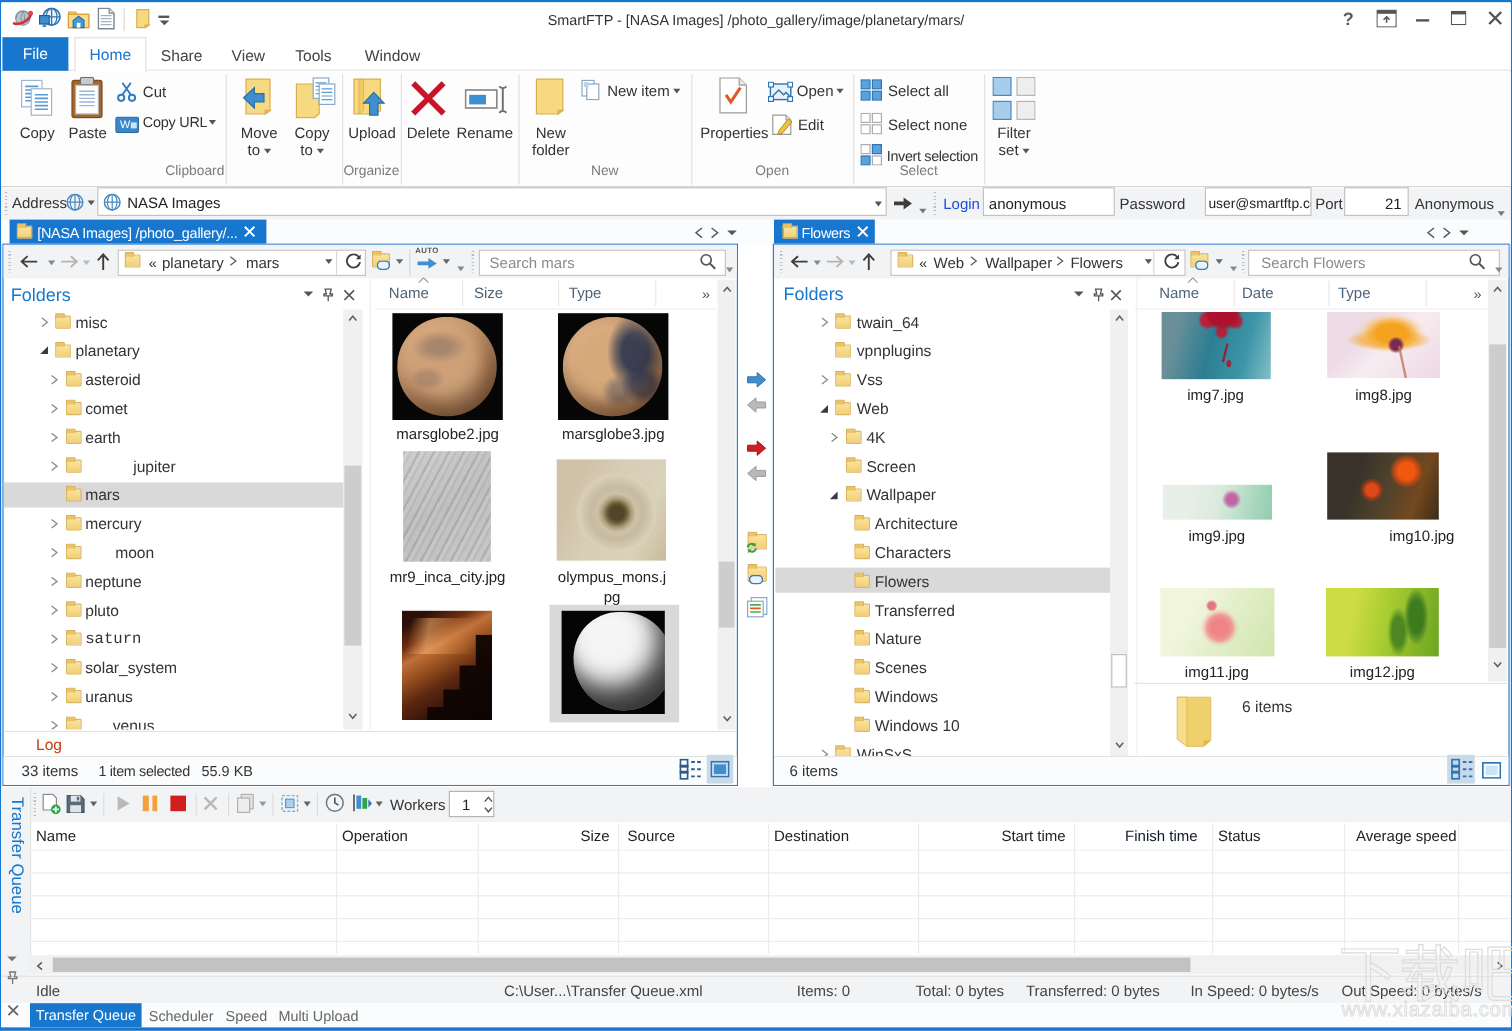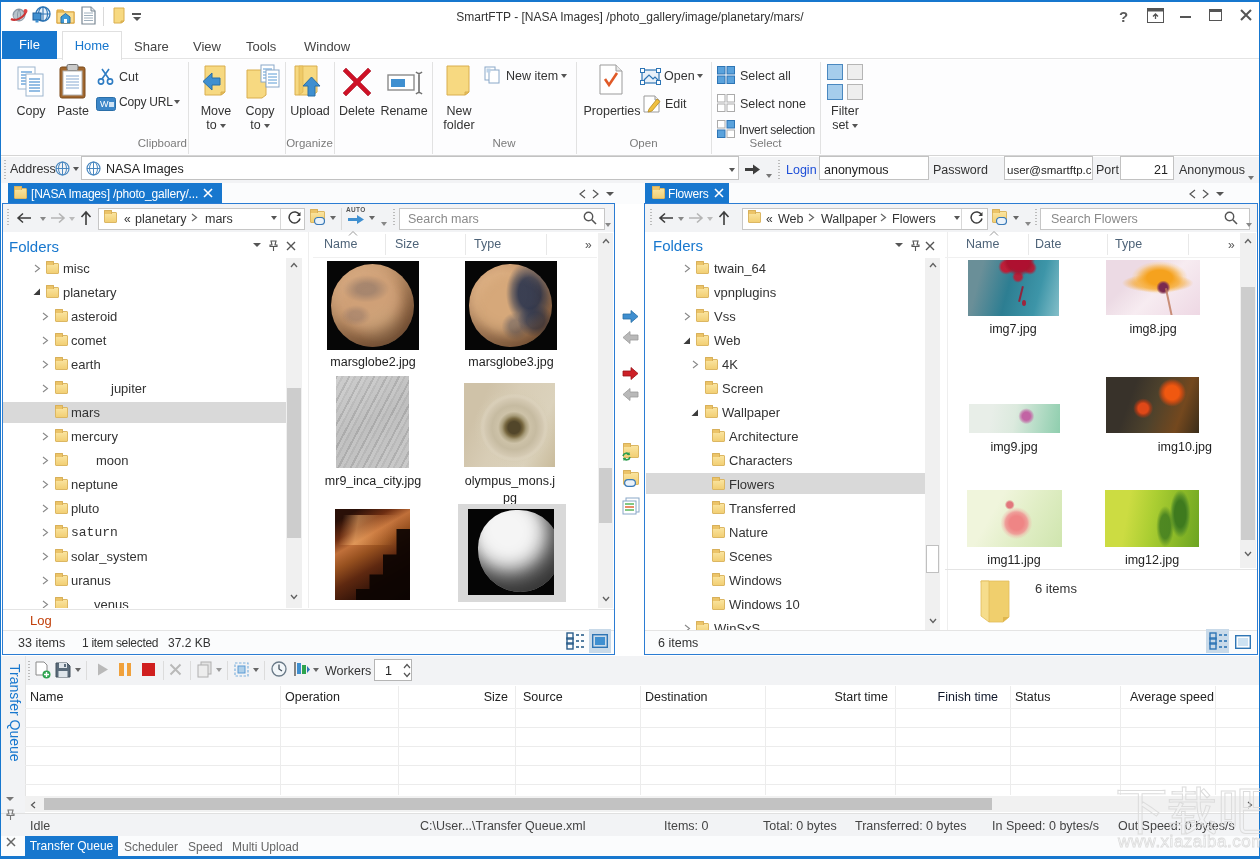--- a/index.html
+++ b/index.html
@@ -550,21 +550,21 @@
 <svg class="abs" style="left:602px;top:596px;" width="8" height="6" viewBox="0 0 8 6">
     <path d="M1 1 L4 4.5 L7 1" fill="none" stroke="#606060" stroke-width="1.3"></path>
   </svg>
 
 <div class="hline" style="left:3px;top:609px;width:611px;background:#e4e4e4;"></div>
 <div class="txt" style="left:12px;top:613px;font-size:13px;color:#c2410c;margin-left:18px;">Log</div>
 <div class="hline" style="left:3px;top:630px;width:611px;background:#e4e4e4;"></div>
 <div class="abs" style="left:3px;top:631px;width:611px;height:23px;background:#fbfcfd;"></div>
 <div class="txt" style="left:18px;top:636px;font-size:12.5px;color:#333;">33 items</div>
 <div class="txt" style="left:82px;top:636px;font-size:12px;letter-spacing:-0.3px;color:#333;">1 item selected</div>
-<div class="txt" style="left:168px;top:636px;font-size:12px;color:#333;">37.2 KB</div>
+<div class="txt" style="left:168px;top:636px;font-size:12px;color:#333;">55.9 KB</div>
 <svg class="abs" style="left:566px;top:632px;" width="19" height="19" viewBox="0 0 19 19">
   <g fill="none" stroke="#2a5d8a" stroke-width="1.4">
       <rect x="1" y="1" width="6" height="6"></rect>
       <rect x="1" y="11" width="6" height="6"></rect>
     </g>
   <rect x="1" y="6" width="6" height="6" fill="none" stroke="#2a5d8a" stroke-width="1.4"></rect>
   <g stroke="#2a5d8a" stroke-width="1.6">
       <line x1="10" y1="3" x2="13" y2="3"></line>
       <line x1="15" y1="3" x2="18" y2="3"></line>
       <line x1="10" y1="9" x2="13" y2="9"></line>

